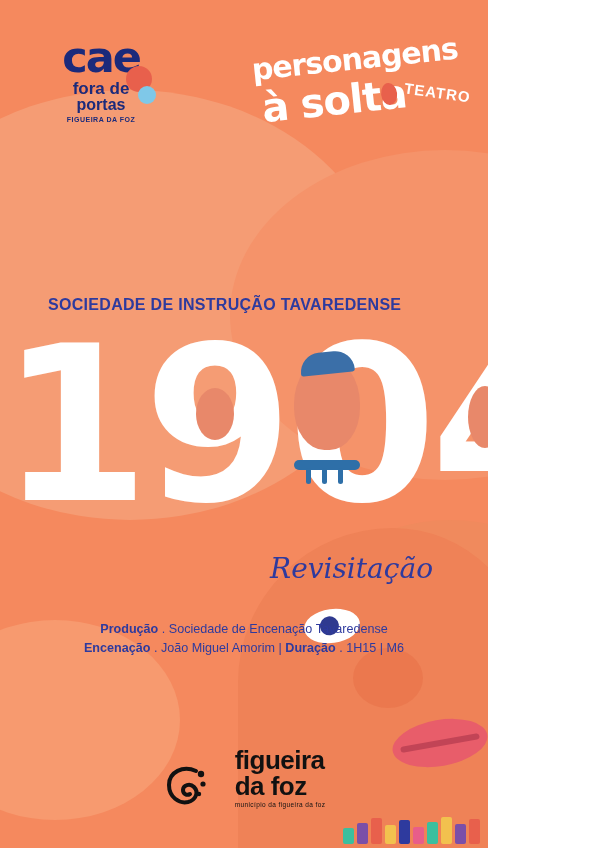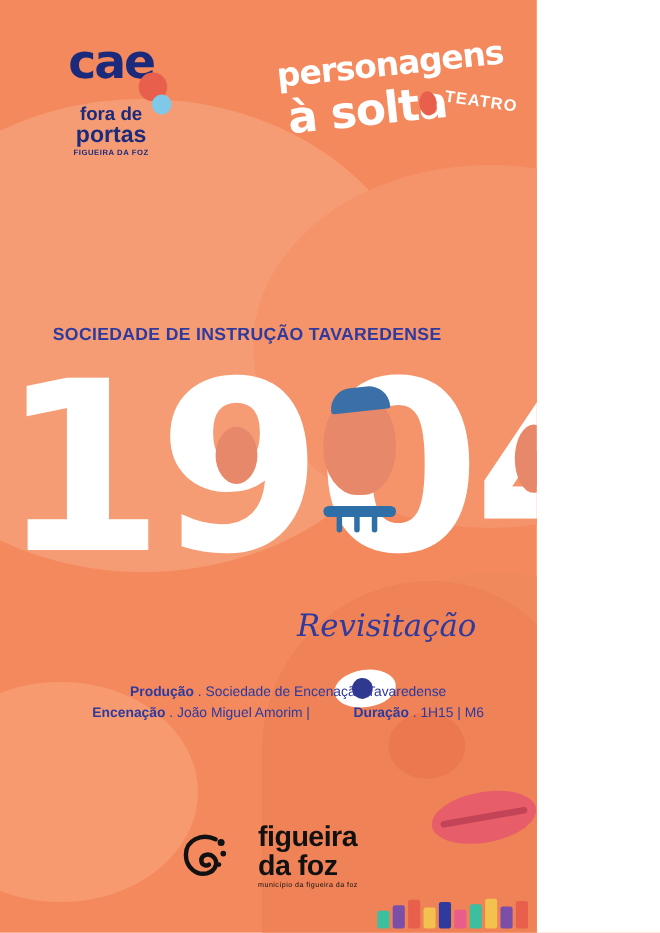--- a/index.html
+++ b/index.html
@@ -114,24 +114,24 @@
     font-size: 43px;
     font-weight: bold;
     letter-spacing: -2px;
     color: #1B2A7B;
     font-family: "DejaVu Sans", sans-serif;
   }
   .cae-sub1 {
     font-size: 17px;
     font-weight: bold;
     color: #1B2A7B;
-    margin-top: 16px;
+    margin-top: 1px;
   }
   .cae-sub2 {
-    font-size: 21px;
+    font-size: 16px;
     font-weight: bold;
     color: #1B2A7B;
   }
   .cae-sub3 {
     font-size: 7px;
     font-weight: bold;
     color: #1B2A7B;
     letter-spacing: .5px;
     margin-top: 3px;
   }
@@ -299,30 +299,30 @@
   .credits {
     position: absolute;
     left: 0; right: 0;
     top: 620px;
     text-align: center;
     color: #2E3A9E;
     font-size: 12.6px;
     line-height: 18.5px;
     padding: 0 34px;
   }
-  .credits b { font-weight: bold; margin-left: 36px; }
+  .credits b { font-weight: bold; }
 
   
   .ff-logo {
     position: absolute;
     left: 0; right: 0;
     bottom: 40px;
     display: flex;
     justify-content: center;
-    align-items: center;
+    align-items: flex-end;
     gap: 26px;
   }
   .ff-swirl {
     width: 46px;
     height: 46px;
     position: relative;
   }
   .ff-swirl svg { display: block; }
   .ff-text { line-height: 1; text-align: left; }
   .ff-l1 {

